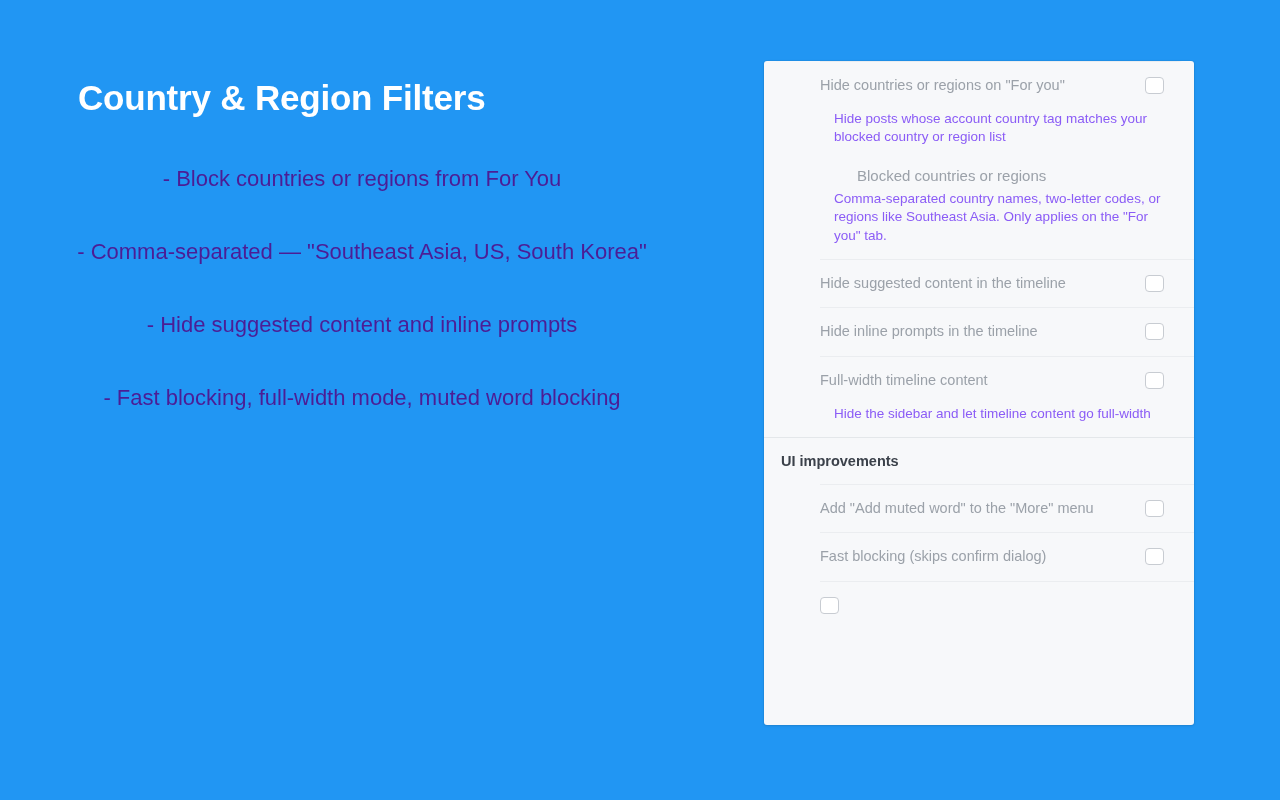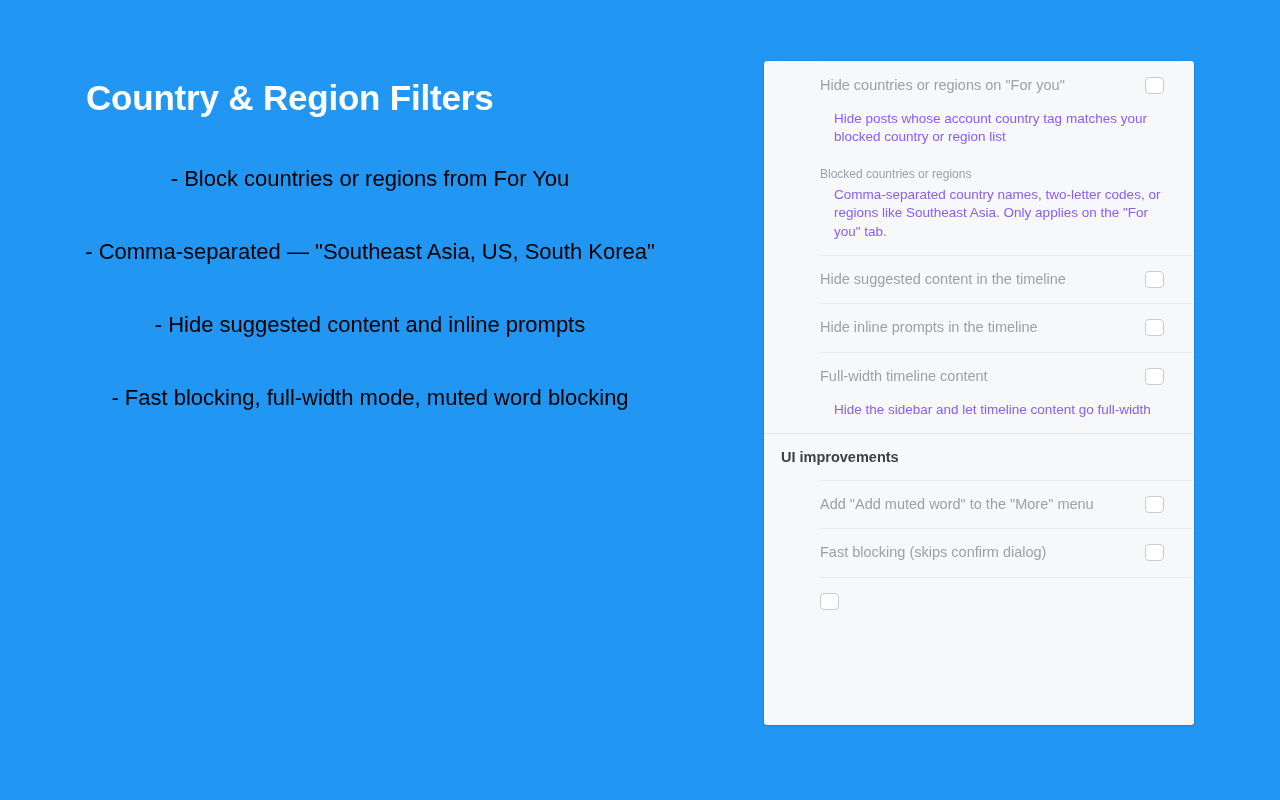--- a/index.html
+++ b/index.html
@@ -11,37 +11,37 @@
 
   body {
     background:#2196f3;
     font-family:"Liberation Sans", sans-serif;
     position:relative;
   }
 
   
   .slide-copy {
     position:absolute;
-    left:60px;  top:78px;
+    left:52px;  top:78px;
     width:620px;
   }
 
   .slide-title {
     color:#ffffff;
     font-size:35px;
     font-weight:bold;
     letter-spacing:-0.2px;
     line-height:1.15;
     padding-left:26px;
   }
 
   .bullet-list { margin-top:46px; }
 
   .bullet {
-    color:#000000;
+    color:#4c1d95;
     font-size:22px;
     line-height:1.32;
     text-align:center;
     margin-bottom:44px;
     padding:0 20px;
     font-weight:400;
   }
   .bullet:last-child { margin-bottom:0; }
 
   
@@ -123,23 +123,24 @@
     font-family:"Liberation Sans", sans-serif;
     font-size:14.5px;
     color:#b2b8bf;
     outline:none;
   }
   .text-input::placeholder { color:#b2b8bf; }
 
   .label-only {
     padding:6px 44px 4px 56px;
     color:#9ba1a9;
-    font-size:12px;
+    font-size:15px;
     line-height:1.35;
     background:#f7f8fa;
+    margin-left:37px;
   }
 
   
   .section-header {
     padding:15px 30px 15px 17px;
     border-top:1px solid #e4e7ea;
     color:#3b414a;
     font-size:14.5px;
     font-weight:600;
     background:#f7f8fa;

